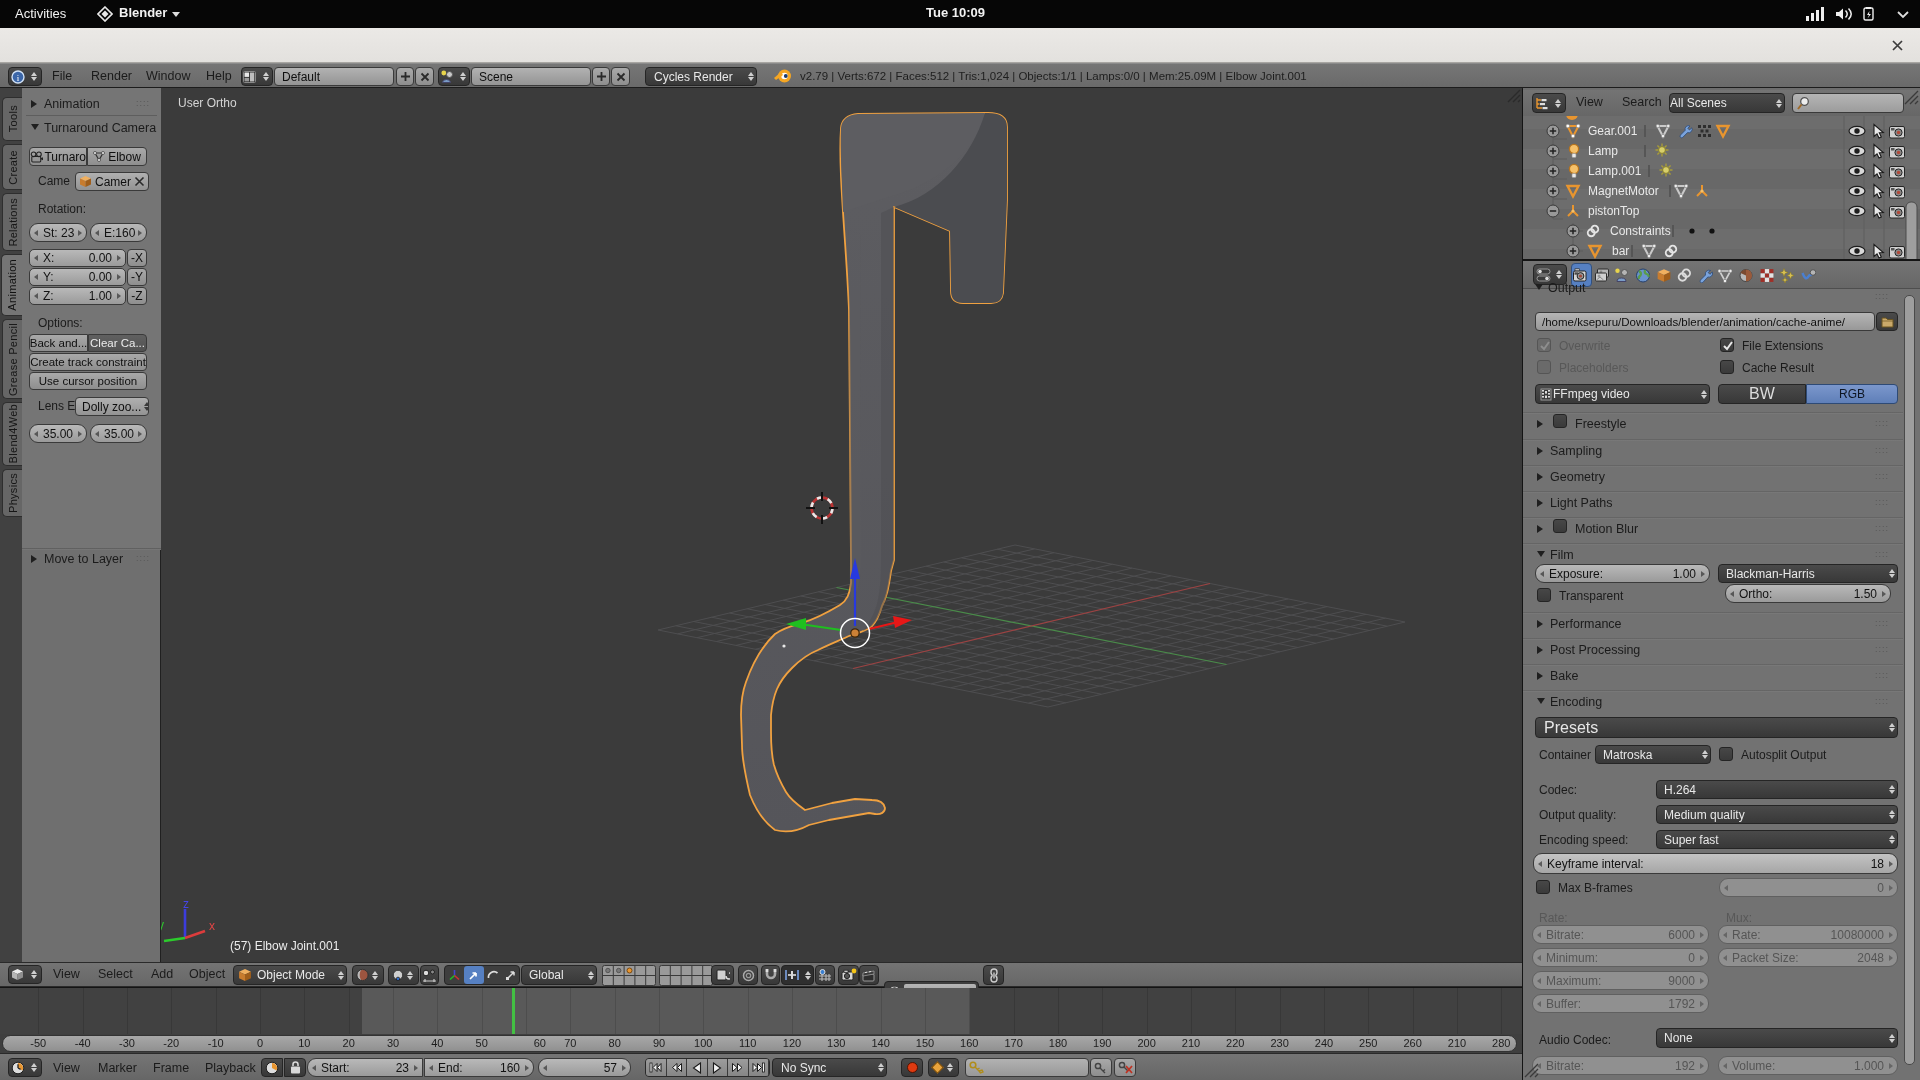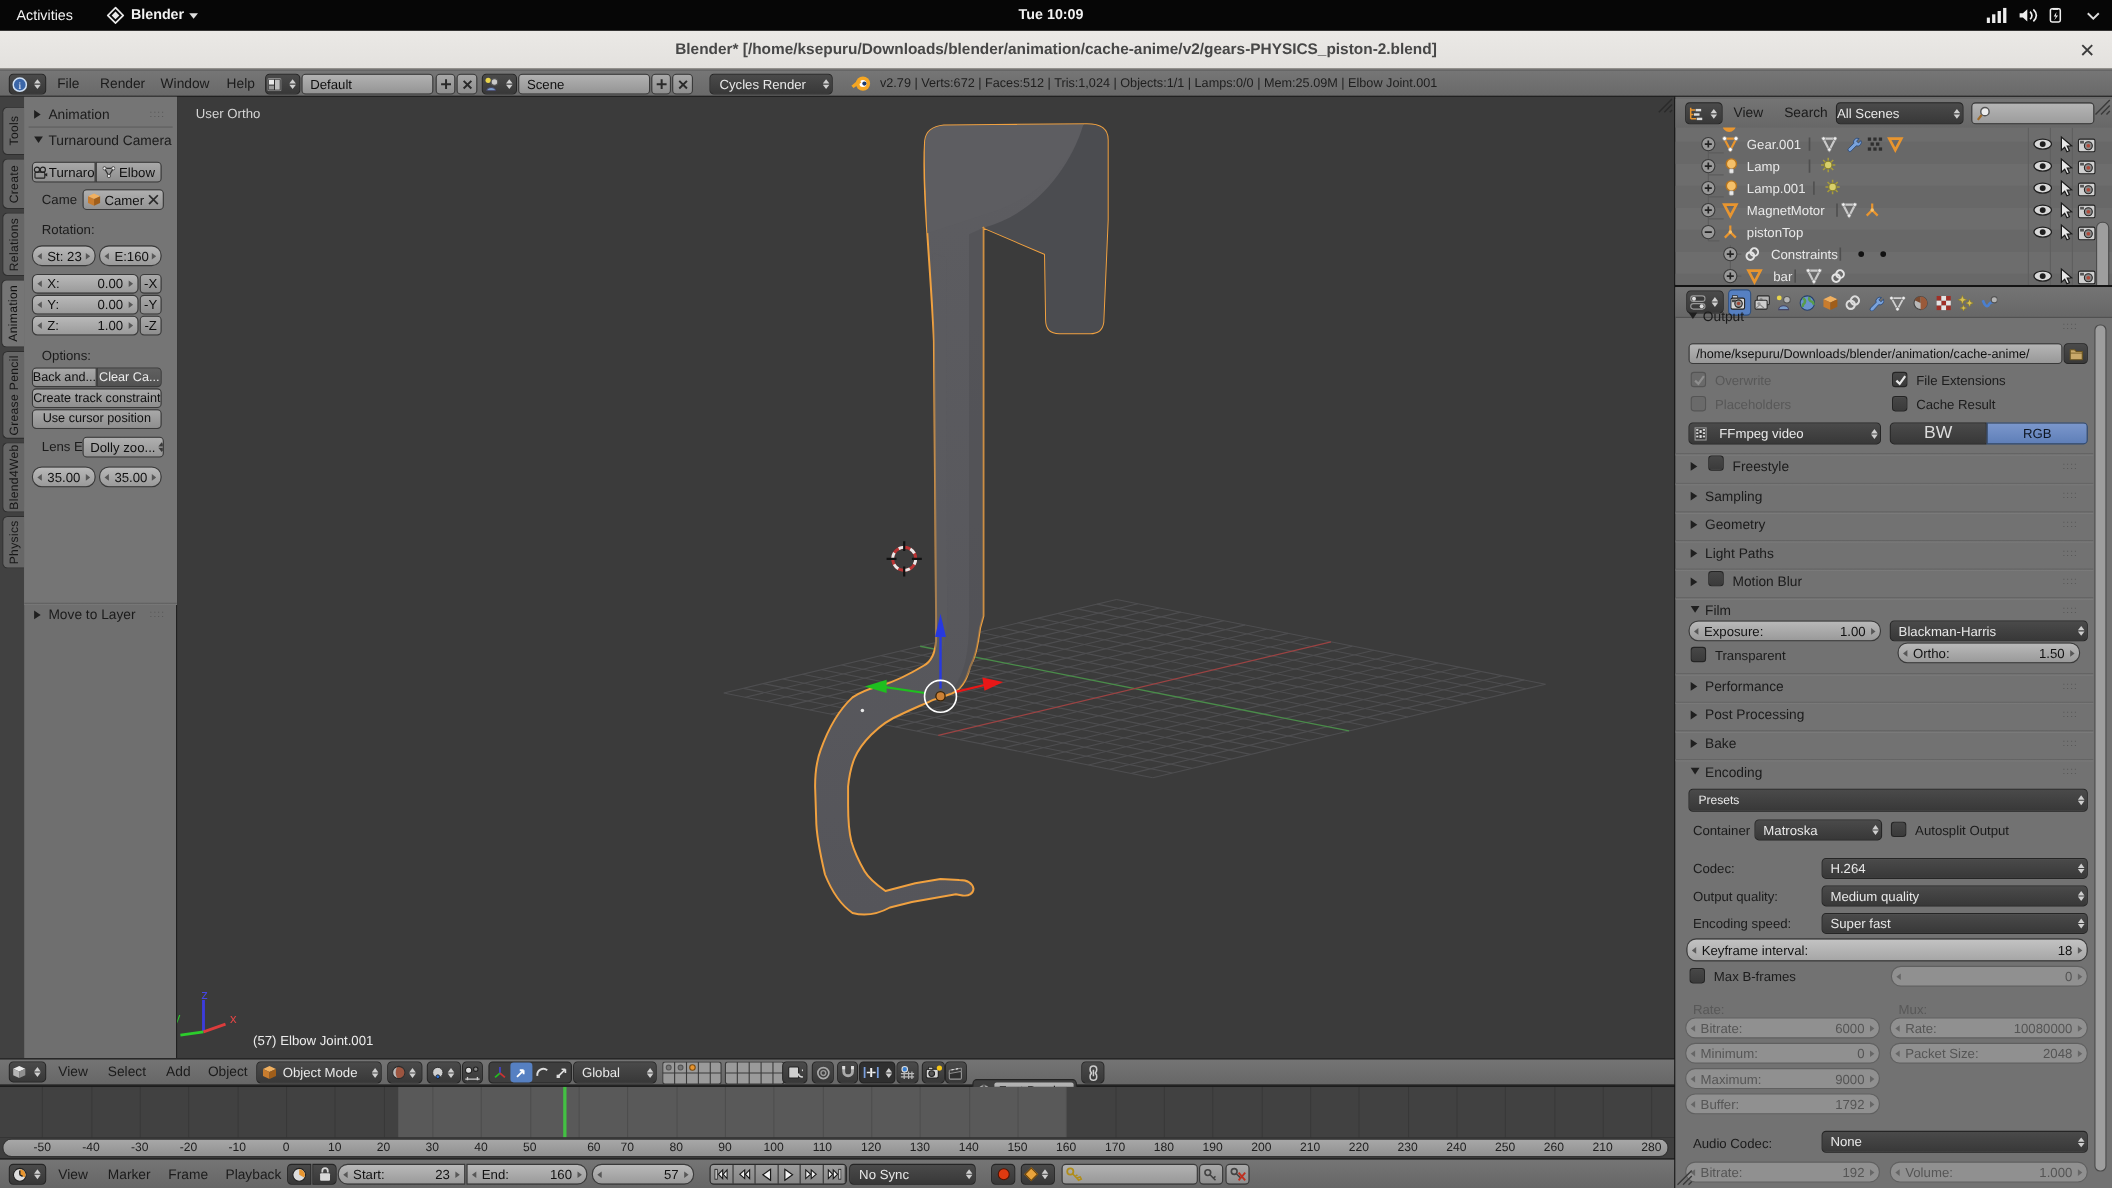--- a/index.html
+++ b/index.html
@@ -20,21 +20,21 @@
 .spd i{border-bottom-color:#3a3a3a}.spd u{border-top-color:#3a3a3a}
 .chk{position:absolute;width:14px;height:14px;background:linear-gradient(#474747,#3a3a3a);border:1px solid #242424;border-radius:3px}
 .chk svg{position:absolute;left:1px;top:1px}
 .menu{position:absolute;color:#1b1b1b;font-size:12.5px}
 .phead{position:absolute;color:#1b1b1b;font-size:12.5px}
 .grip{position:absolute;color:#565656;font-size:9px;letter-spacing:1px}
 .tri-r{display:inline-block;width:0;height:0;border:4.5px solid transparent;border-left:6px solid #1f1f1f;border-right:none;margin-right:7px}
 .tri-d{display:inline-block;width:0;height:0;border:4.5px solid transparent;border-top:6px solid #1f1f1f;border-bottom:none;margin-right:5px;vertical-align:2px}
 .lbl{position:absolute;color:#1b1b1b;font-size:12px;white-space:nowrap}
 .glbl{position:absolute;color:#585858;font-size:12px;white-space:nowrap}
-.wt{color:#e6e6e6;font-size:11px}
+.wt{color:#e6e6e6;font-size:16px}
 </style></head>
 <body>
 
 <div class="ab" style="left:0;top:0;width:1920px;height:28px;background:#060606">
  <div class="tx" style="left:15px;top:6px;color:#f2f2f2;font-size:13px">Activities</div>
  <svg class="ab" style="left:97px;top:6px" width="16" height="16" viewBox="0 0 16 16">
       <path d="M8 1 L15 8 L8 15 L1 8 Z" fill="none" stroke="#e8e8e8" stroke-width="1.6"></path>
       <path d="M8 4.5 L11.5 8 L8 11.5 L4.5 8 Z" fill="#e8e8e8"></path>
     </svg>
  <div class="tx" style="left:119px;top:5px;color:#f2f2f2;font-size:13px;font-weight:bold">Blender</div>
@@ -48,21 +48,20 @@
   <path d="M30 5 h3 l4 -3.5 v11 l-4 -3.5 h-3 z" fill="#eee"></path>
       <path d="M39.5 3.5 q3.5 3.5 0 7 M42.5 1.5 q5.5 5.5 0 11" stroke="#eee" stroke-width="1.5" fill="none"></path>
   <rect x="58" y="1" width="9" height="12" rx="1.5" fill="none" stroke="#eee" stroke-width="1.4"></rect>
       <rect x="60" y="0" width="5" height="2" fill="#eee"></rect>
       <path d="M63.5 4 l-2.5 4 h2 l-1.5 3.5 l3.5 -4.5 h-2 z" fill="#eee"></path>
   <path d="M92 5 l5 5 l5 -5" stroke="#ddd" stroke-width="1.8" fill="none"></path>
  </svg>
 </div>
 
 <div class="ab" style="left:0;top:28px;width:1920px;height:35px;background:linear-gradient(#ebe9e6,#e3e1de);border-bottom:1px solid #a8a6a2">
- <div class="tx" style="left:0;width:1920px;text-align:center;top:8px;color:#474747;font-size:14px;font-weight:bold">Blender* [/home/ksepuru/Downloads/blender/animation/cache-anime/v2/gears-PHYSICS_piston-2.blend]</div>
  <svg class="ab" style="left:1890px;top:10px" width="15" height="15" viewBox="0 0 15 15">
       <path d="M3 3 L12 12 M12 3 L3 12" stroke="#3c3c3c" stroke-width="1.7"></path>
     </svg>
 </div>
 
 <div class="ab" style="left:0;top:63px;width:1920px;height:25px;background:linear-gradient(#767676,#696969);border-top:1px solid #8b8b8b">
  <div class="db" style="left:8px;top:3px;width:34px;height:19px;padding:0 2px">
   <svg width="14" height="14" viewBox="0 0 14 14">
         <circle cx="7" cy="7" r="6" fill="#3b66a8" stroke="#cfe0f5" stroke-width="1.4"></circle>
         <text x="7" y="10.5" font-size="9" fill="#fff" text-anchor="middle" font-family="Liberation Serif">i</text>
@@ -1050,21 +1049,21 @@
           <rect x="2" y="2" width="2" height="1.6"></rect>
           <rect x="2" y="5" width="2" height="1.6"></rect>
           <rect x="2" y="8" width="2" height="1.6"></rect>
           <rect x="8" y="2" width="2" height="1.6"></rect>
           <rect x="8" y="5" width="2" height="1.6"></rect>
           <rect x="8" y="8" width="2" height="1.6"></rect>
           <rect x="5" y="3" width="2" height="2.6"></rect>
           <rect x="5" y="7.5" width="2" height="2.6"></rect>
         </g>
       </svg>
-  <span style="margin-left:11px">FFmpeg video</span>
+  <span style="margin-left:1px">FFmpeg video</span>
       <span class="sp">
         <i></i>
         <u></u>
       </span>
     </div>
  <div class="ab" style="left:195px;top:123px;width:88px;height:20px;background:linear-gradient(#4a4a4a,#383838);border:1px solid #252525;border-radius:4px 0 0 4px;color:#dcdcdc;font-size:16px;display:flex;align-items:center;justify-content:center">BW</div>
  <div class="ab" style="left:283px;top:123px;width:92px;height:20px;background:linear-gradient(#7b97cc,#5f7fb8);border:1px solid #2e4a75;border-radius:0 4px 4px 0;color:#0e1623;font-size:12px;display:flex;align-items:center;justify-content:center">RGB</div>
 <style>.ptab{width:20.6px;height:24px;display:flex;align-items:center;justify-content:center;flex:none}</style>
 <div class="ab" style="left:0;top:151px;width:380px;height:2px;background:linear-gradient(#5c5c5c,#818181)"></div>
 <div class="phead" style="left:14px;top:156px"><span class="tri-r"></span></div>

